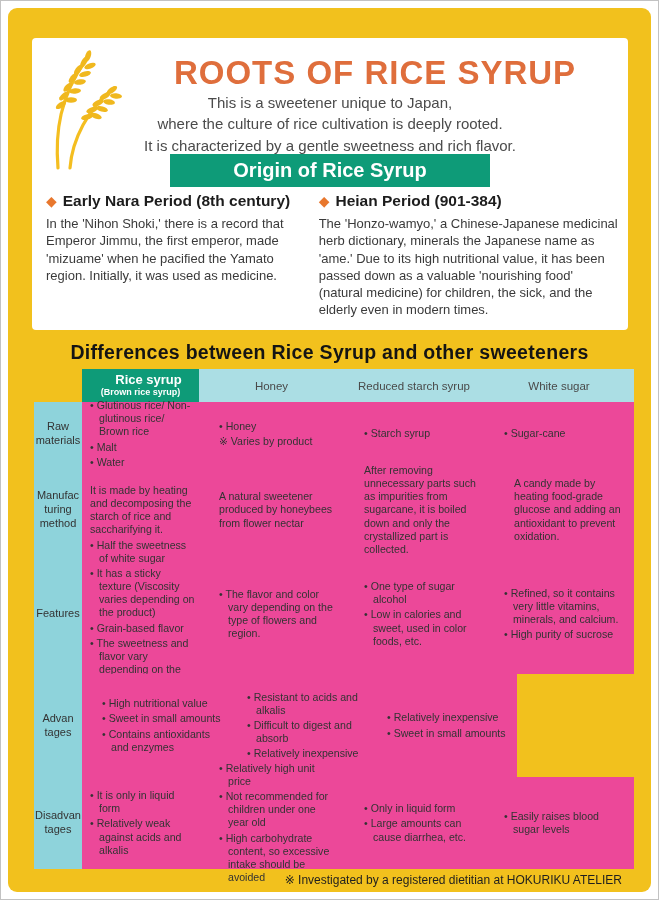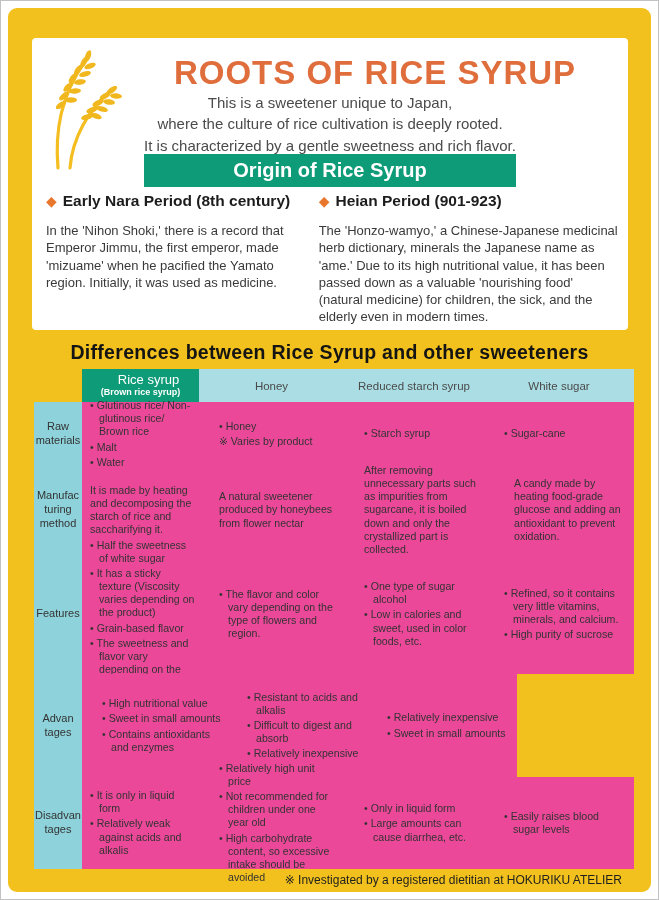--- a/index.html
+++ b/index.html
@@ -6,39 +6,39 @@
   .frame{position:relative;width:659px;height:900px;background:#fff;border:1px solid #c2c2c2;box-sizing:border-box;overflow:hidden;}
   .bg{position:absolute;inset:7px;background:var(--yellow,#F2C11D);border-radius:9px;}
 
   
   .card{position:absolute;left:31px;top:37px;width:596px;height:292px;background:#fff;border-radius:4px;}
   .wheat{position:absolute;left:8px;top:6px;}
   .title{position:absolute;left:98px;right:8px;top:16px;text-align:center;font-size:33px;font-weight:bold;
          color:var(--orange,#DF6E3C);letter-spacing:1px;white-space:nowrap;}
   .subtitle{position:absolute;left:10px;right:10px;top:54px;text-align:center;font-size:15px;line-height:1.42;
             color:#4b4b4b;white-space:pre-line;}
-  .banner{position:absolute;top:116px;left:50%;transform:translateX(-50%);width:372px;height:33px;
+  .banner{position:absolute;top:116px;left:50%;transform:translateX(-50%);width:320px;height:33px;
           background:var(--green,#0E9B78);color:#fff;font-weight:bold;font-size:20px;
           display:flex;align-items:center;justify-content:center;}
   .periods{position:absolute;left:14px;right:8px;top:154px;display:flex;gap:16px;}
   .period-a{width:46%;}
   .period-b{width:54%;}
   .p-head{font-size:15.5px;font-weight:bold;color:#1c1c1c;display:flex;align-items:center;gap:6px;}
   .diamond{color:var(--diamond,#E8772D);font-size:14px;}
-  .p-body{margin-top:12px;font-size:13px;line-height:1.33;color:#3a3a3a;}
+  .p-body{margin-top:5px;font-size:13px;line-height:1.33;color:#3a3a3a;}
 
   
   .diff-title{position:absolute;left:0;right:0;top:340px;text-align:center;font-size:19.5px;font-weight:bold;color:#141414;letter-spacing:.3px;}
   .table{position:absolute;left:33px;top:368px;width:592px;}
   .trow{display:flex;}
   .c{box-sizing:border-box;flex:none;}
   .c0{width:48px;}.c1{width:117px;}.c2{width:145px;}.c3{width:140px;}.c4{width:150px;}
   .thead{height:33px;}
   .ricehead{background:var(--green,#0E9B78);color:#fff;display:flex;flex-direction:column;align-items:center;justify-content:center;line-height:1.1;}
-  .rh1{font-size:13px;font-weight:normal;margin-left:16px;}
+  .rh1{font-size:13px;font-weight:bold;margin-left:16px;}
   .rh2{font-size:9px;font-weight:bold;}
   .colhead{background:var(--blue-header,#ABDEE4);display:flex;align-items:center;justify-content:center;
            font-size:11.5px;color:#4a4a4a;}
   .label{background:var(--blue-label,#8ED3DB);display:flex;align-items:center;justify-content:center;
          text-align:center;font-size:11px;color:#333;white-space:pre-line;line-height:1.25;}
   .cell{background:#ec4899;display:flex;flex-direction:column;justify-content:center;
         padding:6px 6px 6px 20px;font-size:10.6px;line-height:1.24;color:#333;}
   .c1.cell{padding-left:8px;padding-right:4px;}
   .li{margin:1px 0;}
   .li.hang{padding-left:9px;text-indent:-9px;}
@@ -93,21 +93,21 @@
       <div class="period-a">
         <div class="p-head">
           <span class="diamond">◆</span>
           <span>Early Nara Period (8th century)</span>
         </div>
         <div class="p-body">In the 'Nihon Shoki,' there is a record that Emperor Jimmu, the first emperor, made 'mizuame' when he pacified the Yamato region. Initially, it was used as medicine.</div>
       </div>
       <div class="period-b">
         <div class="p-head">
           <span class="diamond">◆</span>
-          <span>Heian Period (901-923)</span>
+          <span>Heian Period (901-384)</span>
         </div>
         <div class="p-body">The 'Honzo-wamyo,' a Chinese-Japanese medicinal herb dictionary, minerals the Japanese name as 'ame.' Due to its high nutritional value, it has been passed down as a valuable 'nourishing food' (natural medicine) for children, the sick, and the elderly even in modern times.</div>
       </div>
     </div>
   </div>
 
   <div class="diff-title">Differences between Rice Syrup and other sweeteners</div>
 
   <div class="table">
     <div class="trow thead">

